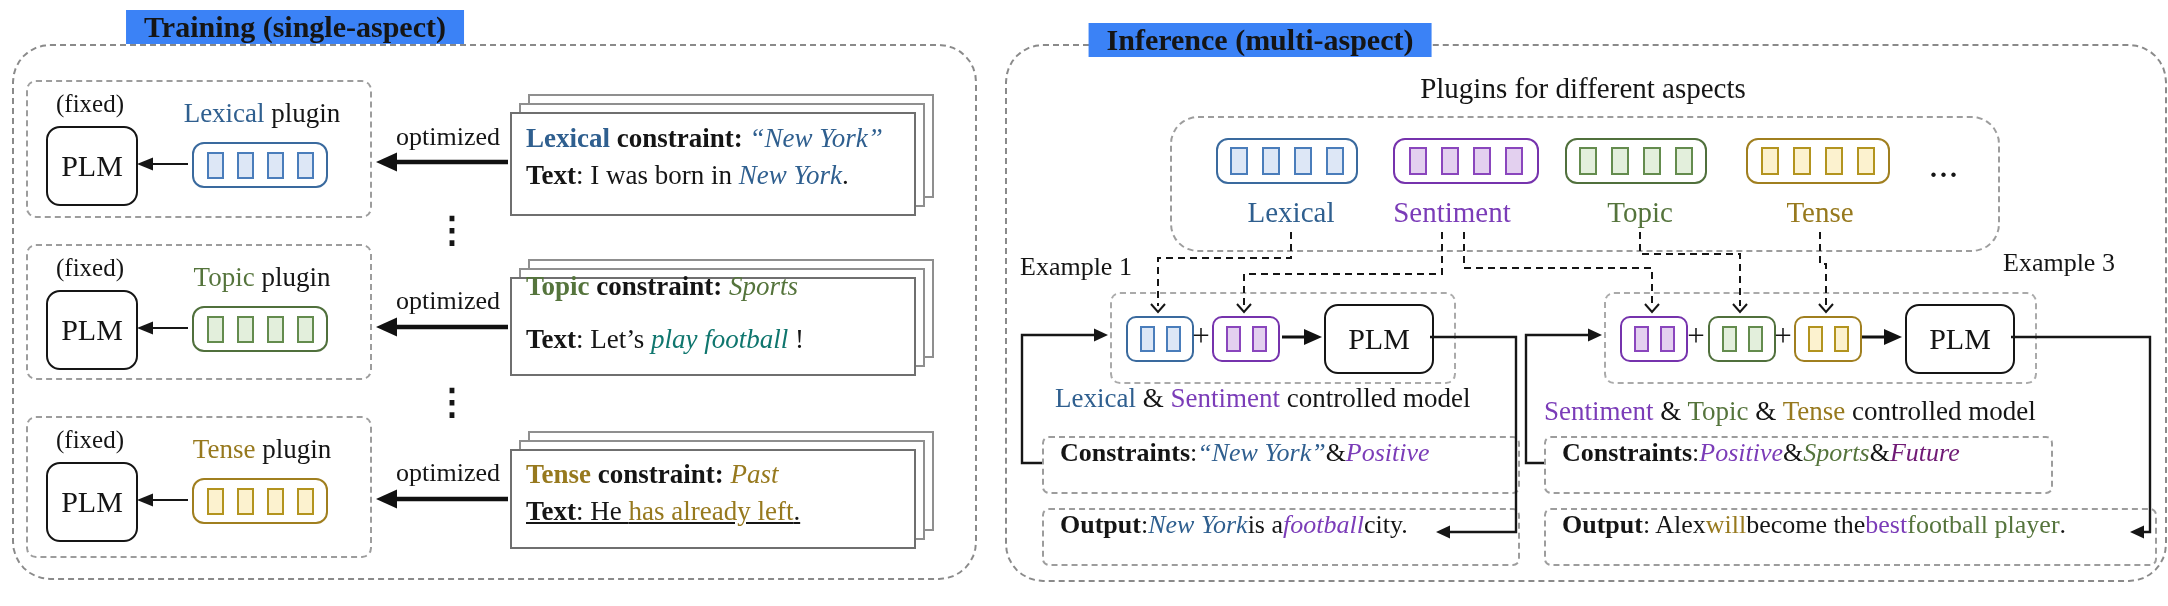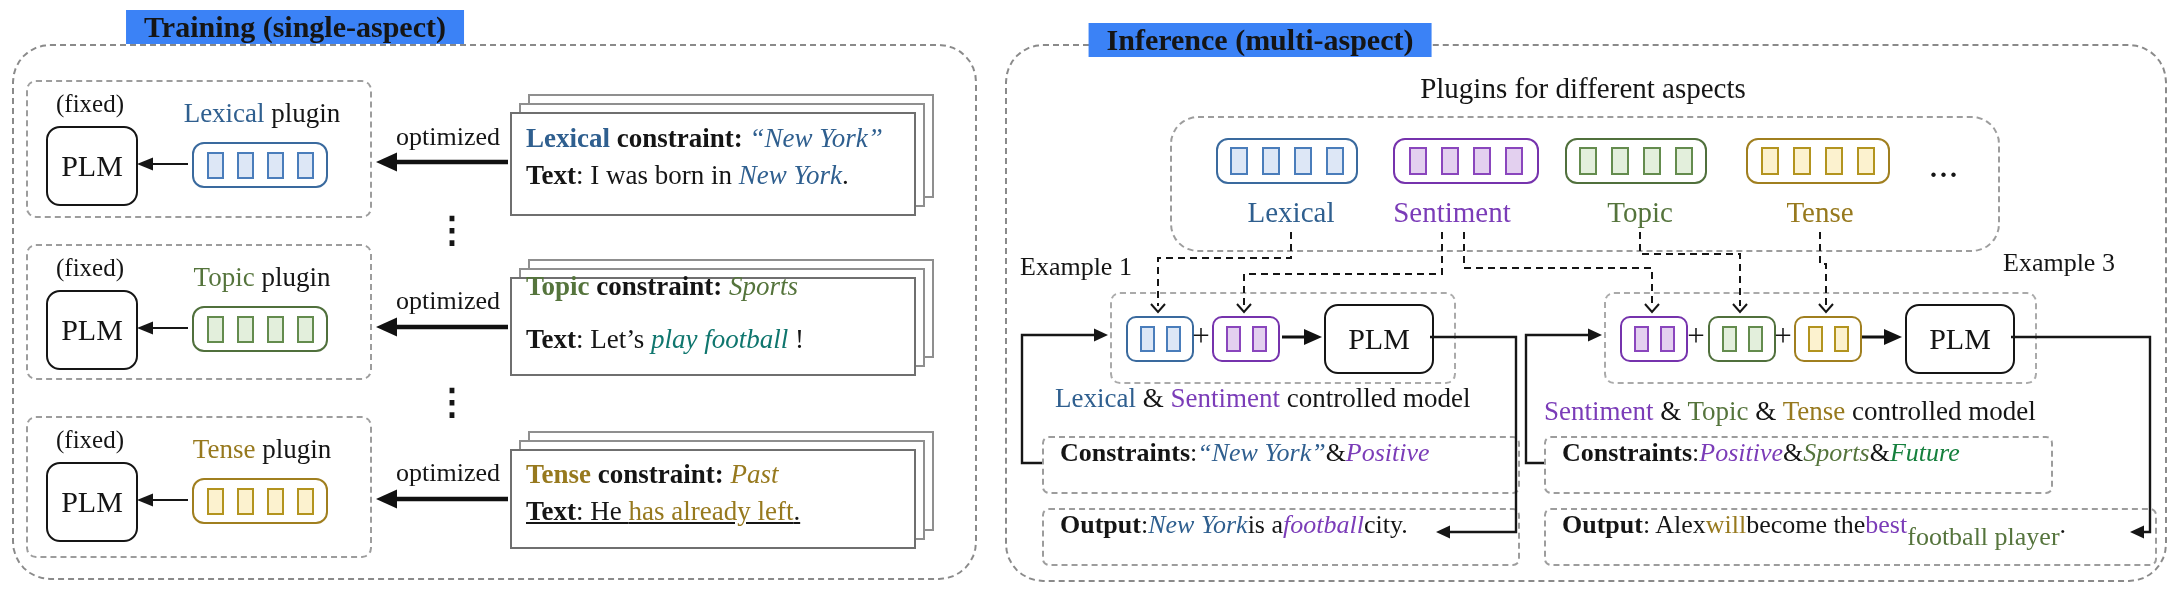--- a/index.html
+++ b/index.html
@@ -178,29 +178,29 @@
   </div>
 <div class="plm" style="left:1905px;top:304px;width:106px;height:66px;">PLM</div>
 <div class="lbl" style="left:1544px;top:396px;font-size:27px;"><span style="color: rgb(123, 60, 184);">Sentiment</span><span> &amp; </span><span style="color: rgb(85, 116, 60);">Topic</span><span> &amp; </span><span style="color: rgb(151, 121, 30);">Tense</span><span> controlled model</span></div>
 <div class="cobox" style="left:1544px;top:436px;width:489px;height:54px;">
     <span style="font-weight: bold;">Constraints</span>
     <span>:  </span>
     <span style="font-style: italic; color: rgb(123, 60, 184);">Positive</span>
     <span> &amp; </span>
     <span style="font-style: italic; color: rgb(85, 116, 60);">Sports</span>
     <span> &amp; </span>
-    <span style="font-style: italic; color: #15803d;">Future</span>
+    <span style="font-style: italic; color: #701a75;">Future</span>
   </div>
 <div class="cobox" style="left:1544px;top:508px;width:593px;height:54px;">
     <span style="font-weight: bold;">Output</span>
     <span>: Alex </span>
     <span style="color: rgb(151, 121, 30);">will</span>
     <span> become the </span>
     <span style="color: rgb(123, 60, 184);">best</span>
-    <span style="color: rgb(85, 116, 60); margin-top: 12px;"> football player</span>
+    <span style="color: rgb(85, 116, 60);"> football player</span>
     <span>.</span>
   </div>
 
 <svg class="wires" width="2168" height="606" viewBox="0 0 2168 606">
 
   <g stroke="#161616" stroke-width="2.2" fill="#161616">
     <line x1="188" y1="164" x2="151" y2="164"></line>
       <polygon points="137,164 153,157.5 153,170.5" stroke="none"></polygon>
     <line x1="188" y1="328" x2="151" y2="328"></line>
       <polygon points="137,328 153,321.5 153,334.5" stroke="none"></polygon>

